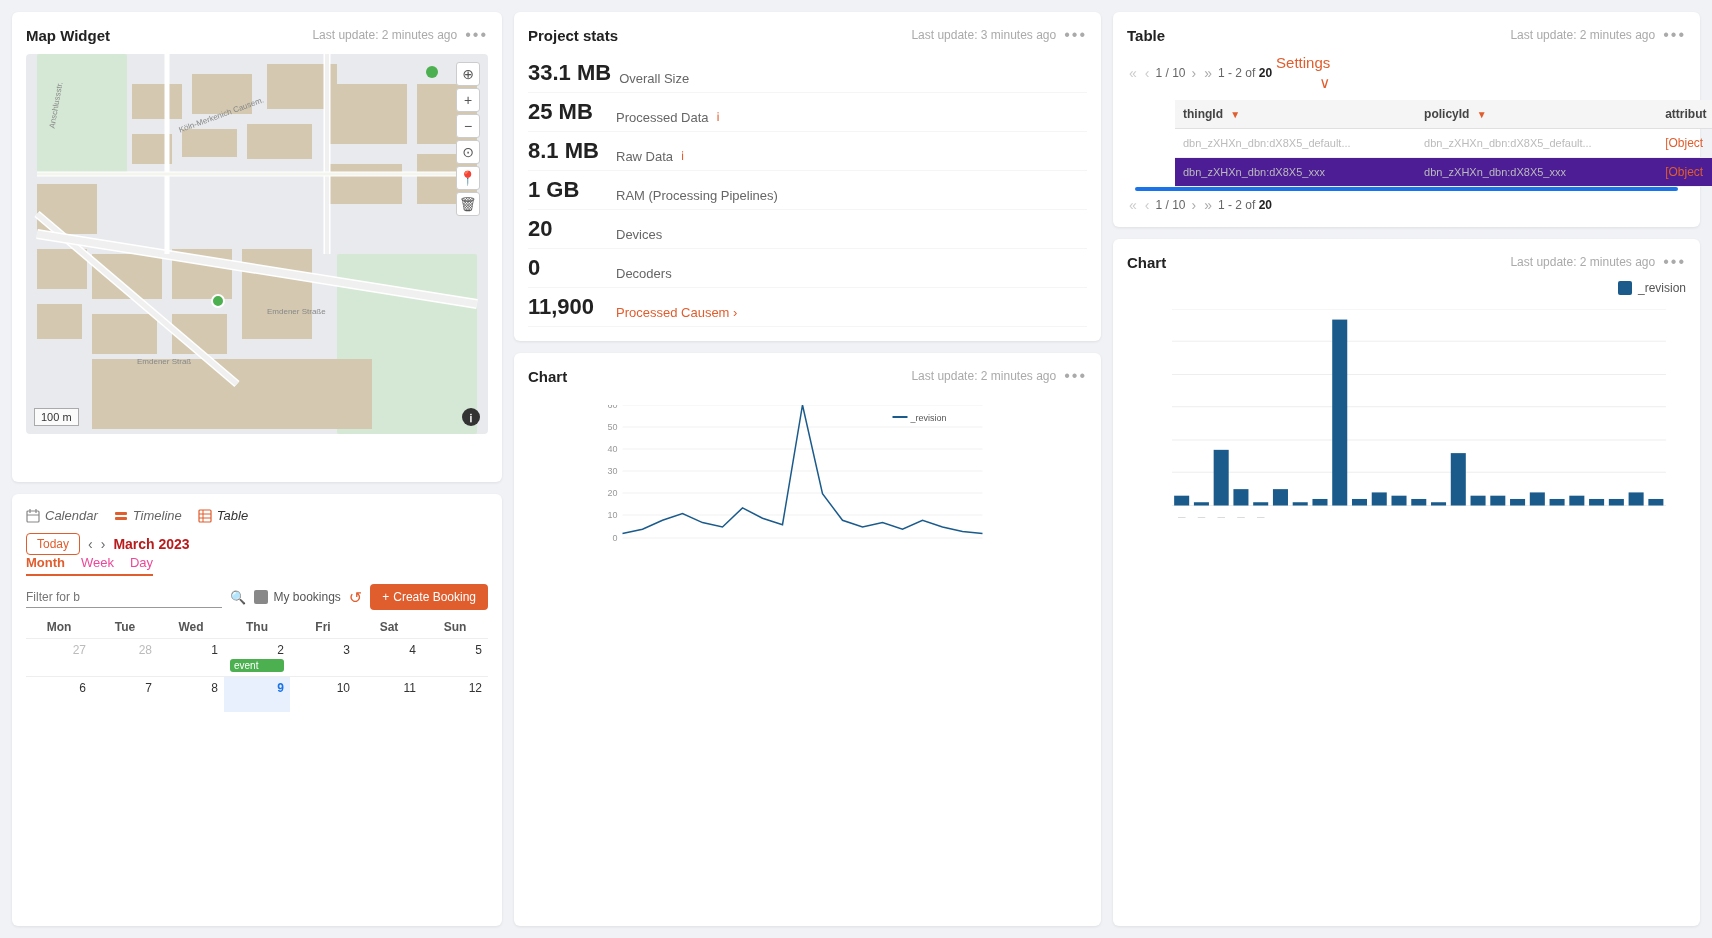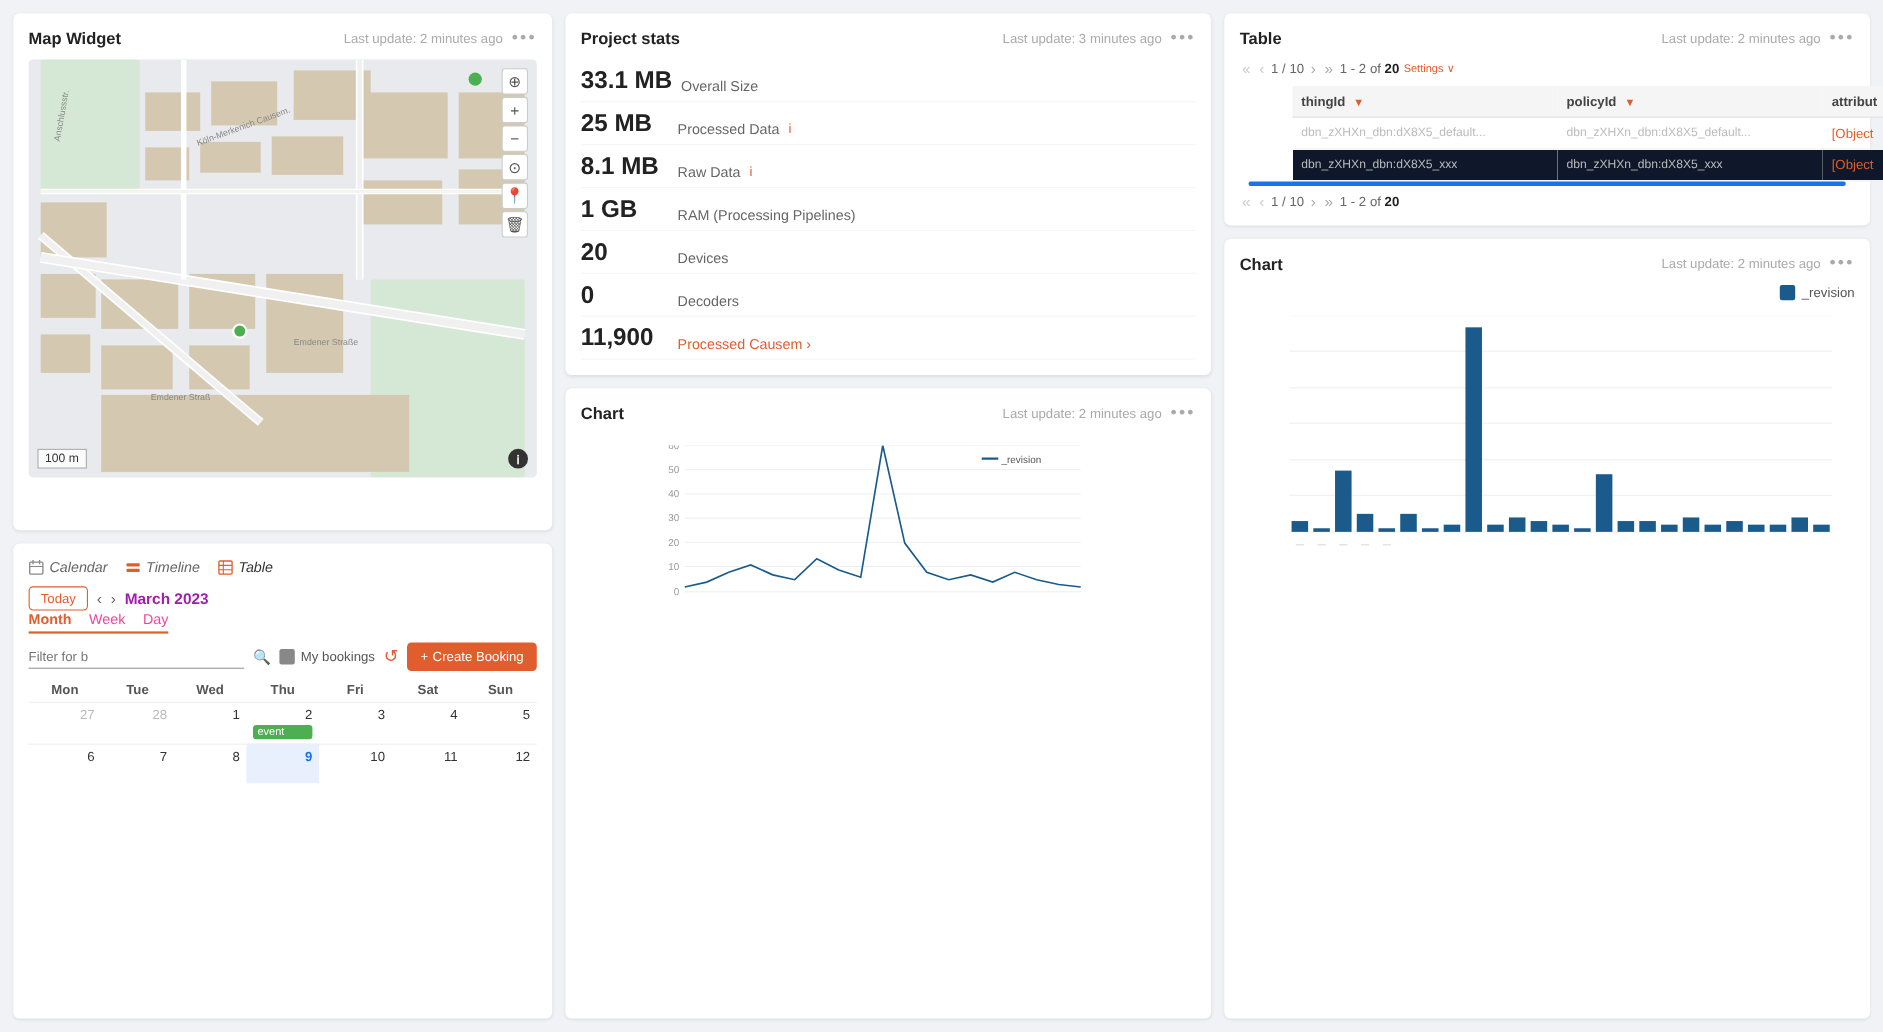--- a/index.html
+++ b/index.html
@@ -31,21 +31,21 @@
 
     
     .cal-tabs { display: flex; gap: 16px; align-items: center; margin-bottom: 10px; font-style: italic; }
     .cal-tab { display: flex; align-items: center; gap: 5px; color: #666; cursor: pointer; font-size: 13px; }
     .cal-tab.active { color: #333; font-weight: 500; }
     .cal-tab-icon { width: 14px; height: 14px; }
 
     .cal-nav { display: flex; align-items: center; gap: 8px; }
     .cal-today-btn { border: 1px solid #e05d2d; color: #e05d2d; background: #fff; padding: 3px 10px; border-radius: 4px; cursor: pointer; font-size: 12px; }
     .cal-arrow { background: none; border: none; cursor: pointer; color: #666; font-size: 14px; }
-    .cal-month { color: #a21caf; font-weight: 600; font-size: 14px; }
+    .cal-month { color: #b91c1c; font-weight: 600; font-size: 14px; }
 
     .cal-view-tabs { display: flex; gap: 16px; margin-bottom: 8px; border-bottom: 2px solid #e05d2d; padding-bottom: 4px; width: fit-content; }
     .cal-view-tab { color: #ec4899; cursor: pointer; font-size: 13px; }
     .cal-view-tab.active { color: #e05d2d; font-weight: 600; }
 
     .cal-filter-row { display: flex; align-items: center; gap: 8px; margin-bottom: 10px; }
     .cal-filter-input { flex: 1; border: none; border-bottom: 1px solid #999; padding: 3px 0; font-size: 12px; outline: none; }
     .cal-filter-icon { color: #888; cursor: pointer; }
     .cal-mybookings { display: flex; align-items: center; gap: 5px; color: #555; font-size: 12px; }
     .cal-mybookings-box { width: 14px; height: 14px; background: #888; border-radius: 2px; }
@@ -78,29 +78,29 @@
     
     .col3 { display: flex; flex-direction: column; gap: 12px; }
 
     
     .table-widget { }
     .table-nav { display: flex; align-items: center; gap: 4px; margin-bottom: 8px; font-size: 12px; color: #666; }
     .table-nav-btn { background: none; border: none; cursor: pointer; color: #aaa; font-size: 14px; padding: 0 2px; }
     .table-nav-btn:disabled { color: #ccc; cursor: default; }
     .table-page { color: #666; }
     .table-bold { font-weight: 700; color: #222; }
-    .table-settings { color: #e05d2d; cursor: pointer; font-size: 10px; display: flex; align-items: center; gap: 3px; }
+    .table-settings { color: #e05d2d; cursor: pointer; font-size: 15px; display: flex; align-items: flex-end; gap: 3px; flex-direction: column; }
 
     .data-table { width: 100%; border-collapse: collapse; font-size: 12px; margin-left: 48px; }
     .data-table th { background: #f5f5f5; padding: 7px 8px; text-align: left; font-weight: 600; color: #444; border-bottom: 1px solid #e0e0e0; white-space: nowrap; }
     .data-table td { padding: 7px 8px; border-bottom: 1px solid #f0f0f0; color: #666; white-space: nowrap; overflow: hidden; text-overflow: ellipsis; max-width: 180px; }
     .data-table td.orange { color: #e05d2d; }
     .table-filter-icon { color: #e05d2d; font-size: 10px; margin-left: 4px; }
     .table-selected-row { position: relative; }
-    .table-selected-row td { background: #0f172a; }
+    .table-selected-row td { background: #4c1d95; }
     .table-selected-indicator { height: 4px; background: #1a73e8; border-radius: 2px; margin: 0 8px; }
 
     .table-pagination-bottom { margin-top: 6px; display: flex; align-items: center; gap: 4px; font-size: 12px; color: #666; }
 
     
     .bar-chart-container { width: 100%; height: 260px; padding: 10px 20px 40px 45px; position: relative; }
     .bar-legend { display: flex; align-items: center; gap: 6px; justify-content: flex-end; margin-bottom: 4px; font-size: 12px; color: #555; }
     .bar-legend-box { width: 14px; height: 14px; background: #1a5b8c; border-radius: 2px; }
 
     

